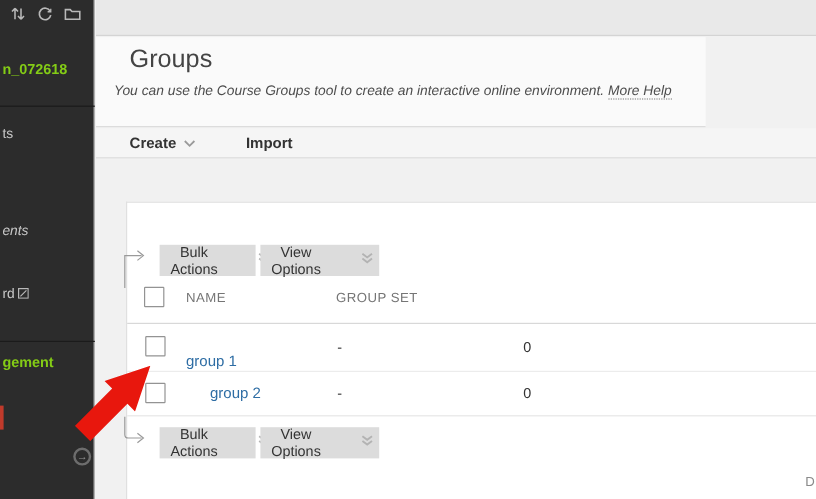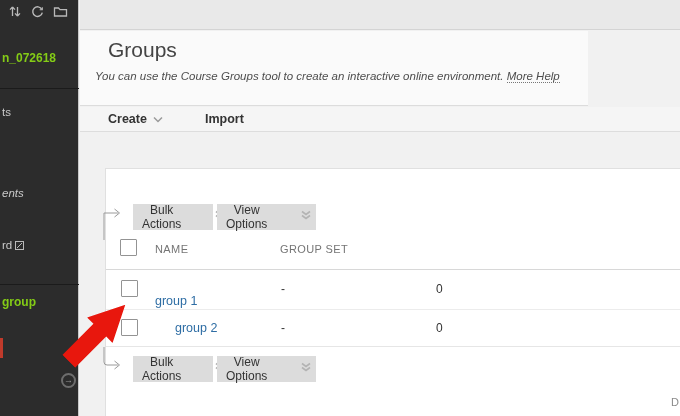--- a/index.html
+++ b/index.html
@@ -109,21 +109,21 @@
 
   <div class="sb-frag" style="top:187px;font-style:italic;">ents</div>
 
   <div class="sb-frag" style="top:239px;"><span>rd</span><span class="ext-icon"><svg width="9" height="9" viewBox="0 0 9 9" fill="none" stroke="#b9b9b9" stroke-width="1">
           <rect x="0.5" y="0.5" width="8" height="8"></rect>
           <path d="M2 7 L7 2"></path>
         </svg></span></div>
 
   <div class="sb-divider" style="top:284px;"></div>
 
-  <div class="sb-frag bold" style="top:295px;">group</div>
+  <div class="sb-frag bold" style="top:295px;">gement</div>
 
   <div class="sb-red-sliver"></div>
 
   <div class="sb-expand">→</div>
 </div>
 
 <div class="topstrip"></div>
 
 <div class="pageheader">
   <h1 class="page-title">Groups</h1>

